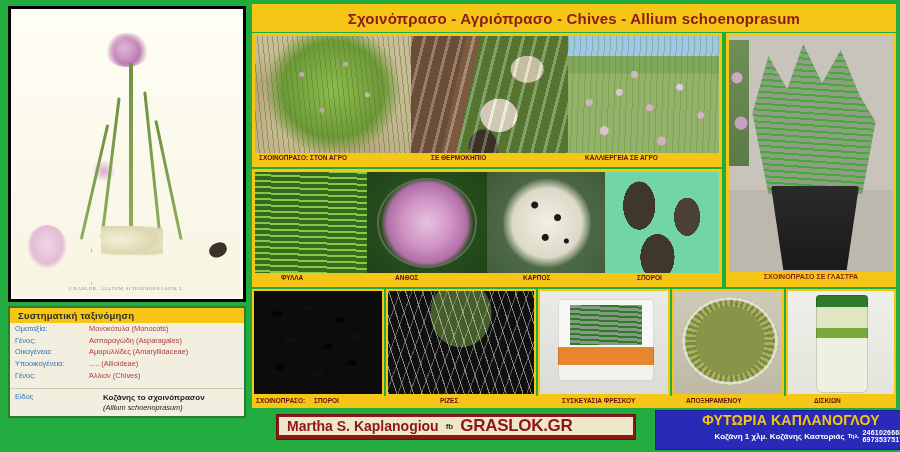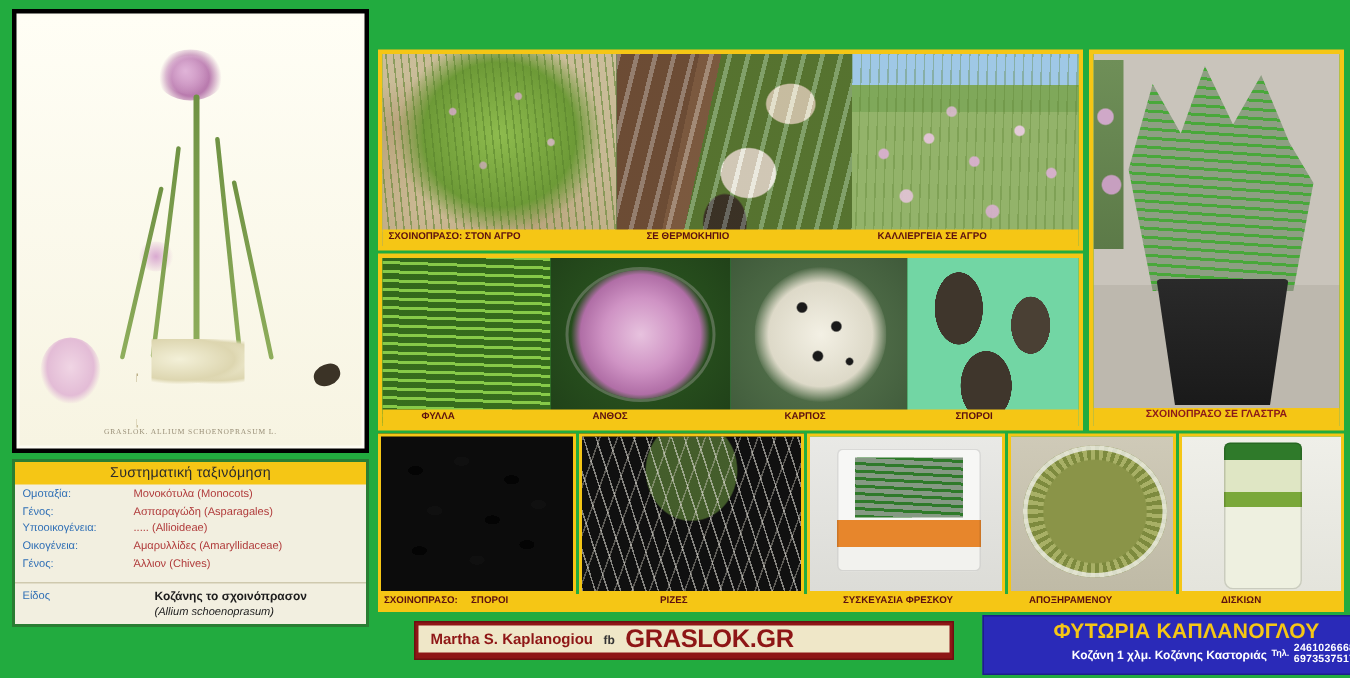--- a/index.html
+++ b/index.html
@@ -87,22 +87,22 @@
   
   .tax-box {
     position: absolute; left: 0; top: 300px;
     width: 238px; height: 112px;
     background: #f2efe0;
     border: 2px solid #2a7d33;
   }
   .tax-head {
     background: #f5c615;
     color: #2b2b2b;
-    font-size: 9.5px; font-weight: normal;
-    text-align: center; padding: 2px 0 2px;
+    font-size: 9.5px; font-weight: bold;
+    padding: 2px 8px 2px;
     letter-spacing: .2px;
   }
   .tax-row {
     display: flex; align-items: baseline;
     padding: 1px 4px 0 5px;
     font-size: 7.4px;
     line-height: 1.45;
   }
   .tax-key { color: #2f6fb5; width: 74px; flex: 0 0 74px; white-space: nowrap; }
   .tax-val { color: #b03a3a; white-space: nowrap; }
@@ -283,21 +283,21 @@
   .gaia-banner {
     position:absolute; left: 276px; top: 414px; width: 360px; height: 26px;
     background: #8e1616;
     border: 1px solid #6d1010;
   }
   .gaia-inner {
     position:absolute; left:2px; top:2px; right:2px; bottom:4px;
     background: #efe7c8;
     display:flex; align-items:center; gap:7px; padding-left:8px;
   }
-  .gaia-name { color:#8e1616; font-size:10px; font-weight:bold; white-space:nowrap;text-align:center; }
+  .gaia-name { color:#8e1616; font-size:14px; font-weight:bold; white-space:nowrap;text-align:center; }
   .gaia-fb { color:#333; font-size:8px; font-weight:bold; }
   .gaia-site { color:#8e1616; font-size:17px; font-weight:bold; letter-spacing:-.3px; white-space:nowrap; }
 
   .nursery {
     position:absolute; left: 655px; top: 410px; width: 272px; height: 40px;
     background: #2a2ab8; border: 1px solid #1d1d8c;
   }
   .nursery .n1 {
     text-align:center; color:#f5c615; font-size:14px; font-weight:bold;
     white-space:nowrap; padding-top:1px; letter-spacing:.2px;
@@ -337,44 +337,47 @@
 
       <div class="tax-row">
         <span class="tax-key">Ομοταξία:</span>
         <span class="tax-val">Μονοκότυλα  (Monocots)</span>
       </div>
       <div class="tax-row">
         <span class="tax-key">Γένος:</span>
         <span class="tax-val">Ασπαραγώδη  (Asparagales)</span>
       </div>
       <div class="tax-row">
+        <span class="tax-key">Οικογένεια:</span>
+        <span class="tax-val">Αμαρυλλίδες (Amaryllidaceae)</span>
+      </div>
+      <div class="tax-row">
         <span class="tax-key">Υποοικογένεια:</span>
         <span class="tax-val">..... (Allioideae)</span>
-      </div>
-      <div class="tax-row">
-        <span class="tax-key">Οικογένεια:</span>
-        <span class="tax-val">Αμαρυλλίδες (Amaryllidaceae)</span>
       </div>
       <div class="tax-row">
         <span class="tax-key">Γένος:</span>
         <span class="tax-val">Άλλιον (Chives)</span>
       </div>
 
       <div class="tax-row species">
         <span class="tax-key">Είδος</span>
         <span class="sp-wrap">
           <span class="sp-1">Κοζάνης το σχοινόπρασον</span>
           <span class="sp-2">(Allium schoenoprasum)</span>
         </span>
       </div>
     </div>
   </div>
 
   <div class="main-panel">
 
+    <div class="title-band">
+      <span class="t">Σχοινόπρασο - Αγριόπρασο  -  Chives  -  Allium schoenoprasum</span>
+    </div>
 
     <div class="grid-area">
 
       <div class="r1">
         <div class="cell c1a"></div>
         <div class="cell c1b"></div>
         <div class="cell c1c"></div>
         <div class="r1cap">
           <span style="left:4px">ΣΧΟΙΝΟΠΡΑΣΟ: ΣΤΟΝ ΑΓΡΟ</span>
           <span style="left:176px">ΣΕ ΘΕΡΜΟΚΗΠΙΟ</span>

